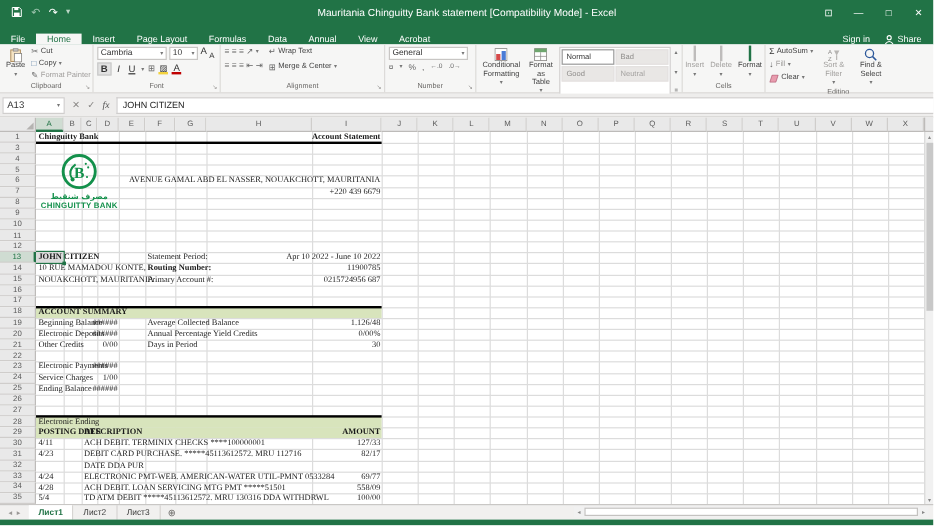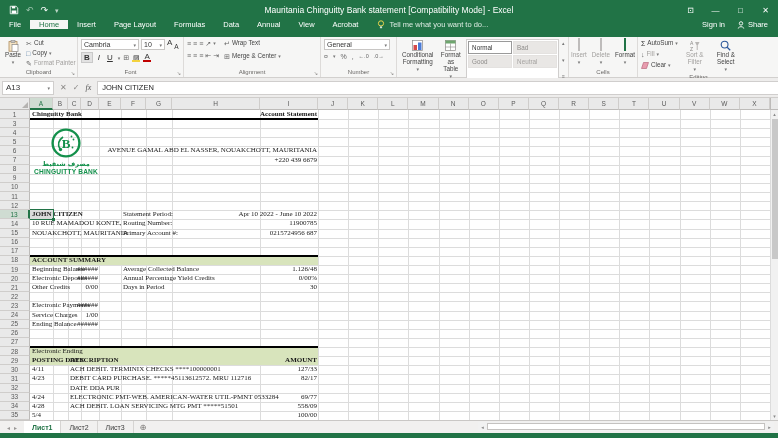--- a/index.html
+++ b/index.html
@@ -9,21 +9,21 @@
   
   .titlebar{position:absolute;top:0;left:0;width:778px;height:20px;background:#217346;color:#fff;display:flex;align-items:center;}
   .qat{display:flex;align-items:center;gap:7px;padding-left:9px;font-size:9px;line-height:1;z-index:2;}
   .qat .dim{color:#9cc3ad;}
   .qat .sep{font-size:7px;color:#bcd6c6;}
   .apptitle{position:absolute;left:0;right:0;text-align:center;font-size:8.5px;color:#fff;pointer-events:none;}
   .winbtns{margin-left:auto;display:flex;z-index:2;}
   .winbtn{width:25px;height:20px;display:flex;align-items:center;justify-content:center;font-size:8px;color:#fff;}
 
   
-  .tabrow{position:absolute;top:20px;left:0;width:778px;height:17px;background:#217346;display:flex;align-items:flex-start;color:#fff;}
+  .tabrow{position:absolute;top:20px;left:0;width:778px;height:17px;background:#217346;display:flex;align-items:flex-end;color:#fff;}
   .rtab{font-size:7.5px;padding:0 9px;display:flex;align-items:center;}
   .rtab.active{background:#f6f6f5;color:#217346;}
   .tellme{display:flex;align-items:center;gap:4px;font-size:7.5px;color:#dcebe2;padding:0 10px;}
   .accountarea{margin-left:auto;display:flex;align-items:center;gap:12px;font-size:7.5px;padding-right:10px;color:#fff;}
   .accountarea .sharewrap{display:flex;align-items:center;gap:3px;}
 
   
   .ribbon{position:absolute;top:37px;left:0;width:778px;height:41px;background:#f6f6f5;border-bottom:1px solid #d2d0ce;display:flex;font-size:6.5px;color:#444;}
   .group{position:relative;border-right:1px solid #dddbd9;display:flex;flex-direction:column;flex:none;}
   .gbody{flex:1;display:flex;padding:2px 3px 0 3px;gap:3px;}
@@ -126,29 +126,20 @@
   <div class="tabrow">
     <div class="rtab">File</div>
     <div class="rtab active">Home</div>
     <div class="rtab">Insert</div>
     <div class="rtab">Page Layout</div>
     <div class="rtab">Formulas</div>
     <div class="rtab">Data</div>
     <div class="rtab">Annual</div>
     <div class="rtab">View</div>
     <div class="rtab">Acrobat</div>
-    <div class="tellme">
-      <span>
-        <svg width="8" height="9" viewBox="0 0 8 9">
-            <circle cx="4" cy="3.4" r="2.6" fill="none" stroke="#e8d44d" stroke-width="1"></circle>
-            <rect x="2.9" y="6.4" width="2.2" height="1.8" fill="#cfe3d7"></rect>
-          </svg>
-      </span>
-      <span>Tell me what you want to do...</span>
-    </div>
     <div class="accountarea">
       <span>Sign in</span>
       <span class="sharewrap">
         <span>
           <svg width="8" height="8" viewBox="0 0 8 8">
               <circle cx="4" cy="2.4" r="1.7" fill="none" stroke="#fff" stroke-width="0.9"></circle>
               <path d="M0.8 7.6 q3.2 -4 6.4 0" fill="none" stroke="#fff" stroke-width="0.9"></path>
             </svg>
         </span>
         <span>Share</span>
@@ -541,21 +532,21 @@
       <div class="fillbar" style="left: 30px; top: 258.176px; width: 288px; height: 9.11765px; background: rgb(216, 228, 188);"></div>
       <div class="selfill" style="left: 30px; top: 112.294px; width: 23px; height: 9.11765px; background: rgb(219, 219, 219);"></div>
       <div class="cell b" style="top: 12px; height: 9.11765px; line-height: 9.11765px; left: 32px;">Chinguitty Bank</div>
       <div class="cell b" style="top: 12px; height: 9.11765px; line-height: 9.11765px; right: 461px;">Account Statement</div>
       <div class="cell" style="top: 48.4706px; height: 9.11765px; line-height: 9.11765px; right: 461px;">AVENUE GAMAL ABD EL NASSER, NOUAKCHOTT, MAURITANIA</div>
       <div class="cell" style="top: 57.5882px; height: 9.11765px; line-height: 9.11765px; right: 461px;">+220 439 6679</div>
       <div class="cell b" style="top: 112.294px; height: 9.11765px; line-height: 9.11765px; left: 32px;">JOHN CITIZEN</div>
       <div class="cell" style="top: 112.294px; height: 9.11765px; line-height: 9.11765px; left: 123px;">Statement Period:</div>
       <div class="cell" style="top: 112.294px; height: 9.11765px; line-height: 9.11765px; right: 461px;">Apr 10 2022 - June 10 2022</div>
       <div class="cell" style="top: 121.412px; height: 9.11765px; line-height: 9.11765px; left: 32px;">10 RUE MAMADOU KONTE,</div>
-      <div class="cell" style="top: 121.412px; height: 17px; line-height: 9.11765px; left: 123px;">Routing Number:</div>
+      <div class="cell" style="top: 121.412px; height: 17px; line-height: 9.11765px; left: 123px; font-weight: bold;">Routing Number:</div>
       <div class="cell" style="top: 121.412px; height: 9.11765px; line-height: 9.11765px; right: 461px;">11900785</div>
       <div class="cell" style="top: 130.529px; height: 9.11765px; line-height: 9.11765px; left: 32px;">NOUAKCHOTT, MAURITANIA</div>
       <div class="cell" style="top: 130.529px; height: 9.11765px; line-height: 9.11765px; left: 123px;">Primary Account #:</div>
       <div class="cell" style="top: 130.529px; height: 9.11765px; line-height: 9.11765px; right: 461px;">0215724956 687</div>
       <div class="cell b" style="top: 157.882px; height: 9.11765px; line-height: 9.11765px; left: 32px;">ACCOUNT SUMMARY</div>
       <div class="cell" style="top: 167px; height: 9.11765px; line-height: 9.11765px; left: 32px;">Beginning Balance</div>
       <div class="cell" style="top: 167px; height: 9.11765px; line-height: 9.11765px; right: 680px;">######</div>
       <div class="cell" style="top: 167px; height: 9.11765px; line-height: 9.11765px; left: 123px;">Average Collected Balance</div>
       <div class="cell" style="top: 167px; height: 9.11765px; line-height: 9.11765px; right: 461px;">1.126/48</div>
       <div class="cell" style="top: 176.118px; height: 9.11765px; line-height: 9.11765px; left: 32px;">Electronic Deposits</div>
@@ -583,20 +574,21 @@
       <div class="cell" style="top: 276.412px; height: 9.11765px; line-height: 9.11765px; left: 70px;">DEBIT CARD PURCHASE. *****45113612572. MRU 112716</div>
       <div class="cell" style="top: 276.412px; height: 9.11765px; line-height: 9.11765px; right: 461px;">82/17</div>
       <div class="cell" style="top: 285.529px; height: 9.11765px; line-height: 9.11765px; left: 70px;">DATE DDA PUR</div>
       <div class="cell" style="top: 294.647px; height: 9.11765px; line-height: 9.11765px; left: 32px;">4/24</div>
       <div class="cell" style="top: 294.647px; height: 9.11765px; line-height: 9.11765px; left: 70px;">ELECTRONIC PMT-WEB. AMERICAN-WATER UTIL-PMNT 0533284</div>
       <div class="cell" style="top: 294.647px; height: 9.11765px; line-height: 9.11765px; right: 461px;">69/77</div>
       <div class="cell" style="top: 303.765px; height: 9.11765px; line-height: 9.11765px; left: 32px;">4/28</div>
       <div class="cell" style="top: 303.765px; height: 9.11765px; line-height: 9.11765px; left: 70px;">ACH DEBIT. LOAN SERVICING MTG PMT *****51501</div>
       <div class="cell" style="top: 303.765px; height: 9.11765px; line-height: 9.11765px; right: 461px;">558/09</div>
       <div class="cell" style="top: 312.882px; height: 9.11765px; line-height: 9.11765px; left: 32px;">5/4</div>
+      <div class="cell" style="top: 312.882px; height: 9.11765px; line-height: 9.11765px; left: 70px;">TD ATM DEBIT *****45113612572. MRU 130316 DDA WITHDRWL</div>
       <div class="cell" style="top: 312.882px; height: 9.11765px; line-height: 9.11765px; right: 461px;">100/00</div>
       <div class="tborder" style="left: 30px; top: 157.282px; width: 288px; height: 1.6px; background: rgb(0, 0, 0);"></div>
       <div class="tborder" style="left: 30px; top: 248.459px; width: 288px; height: 1.6px; background: rgb(0, 0, 0);"></div>
       <div class="tborder" style="left: 30px; top: 20.1176px; width: 288px; height: 1.6px; background: rgb(0, 0, 0);"></div>
       <div class="selborder" style="left: 29px; top: 111.294px; width: 25px; height: 11.1176px;"></div>
       <div class="selhandle" style="left: 51.5px; top: 119.912px; width: 3.5px; height: 3.5px; background: rgb(33, 115, 70);"></div>
     </div>
 
   <div class="vscrolltop"></div>
   <div class="vscroll">

